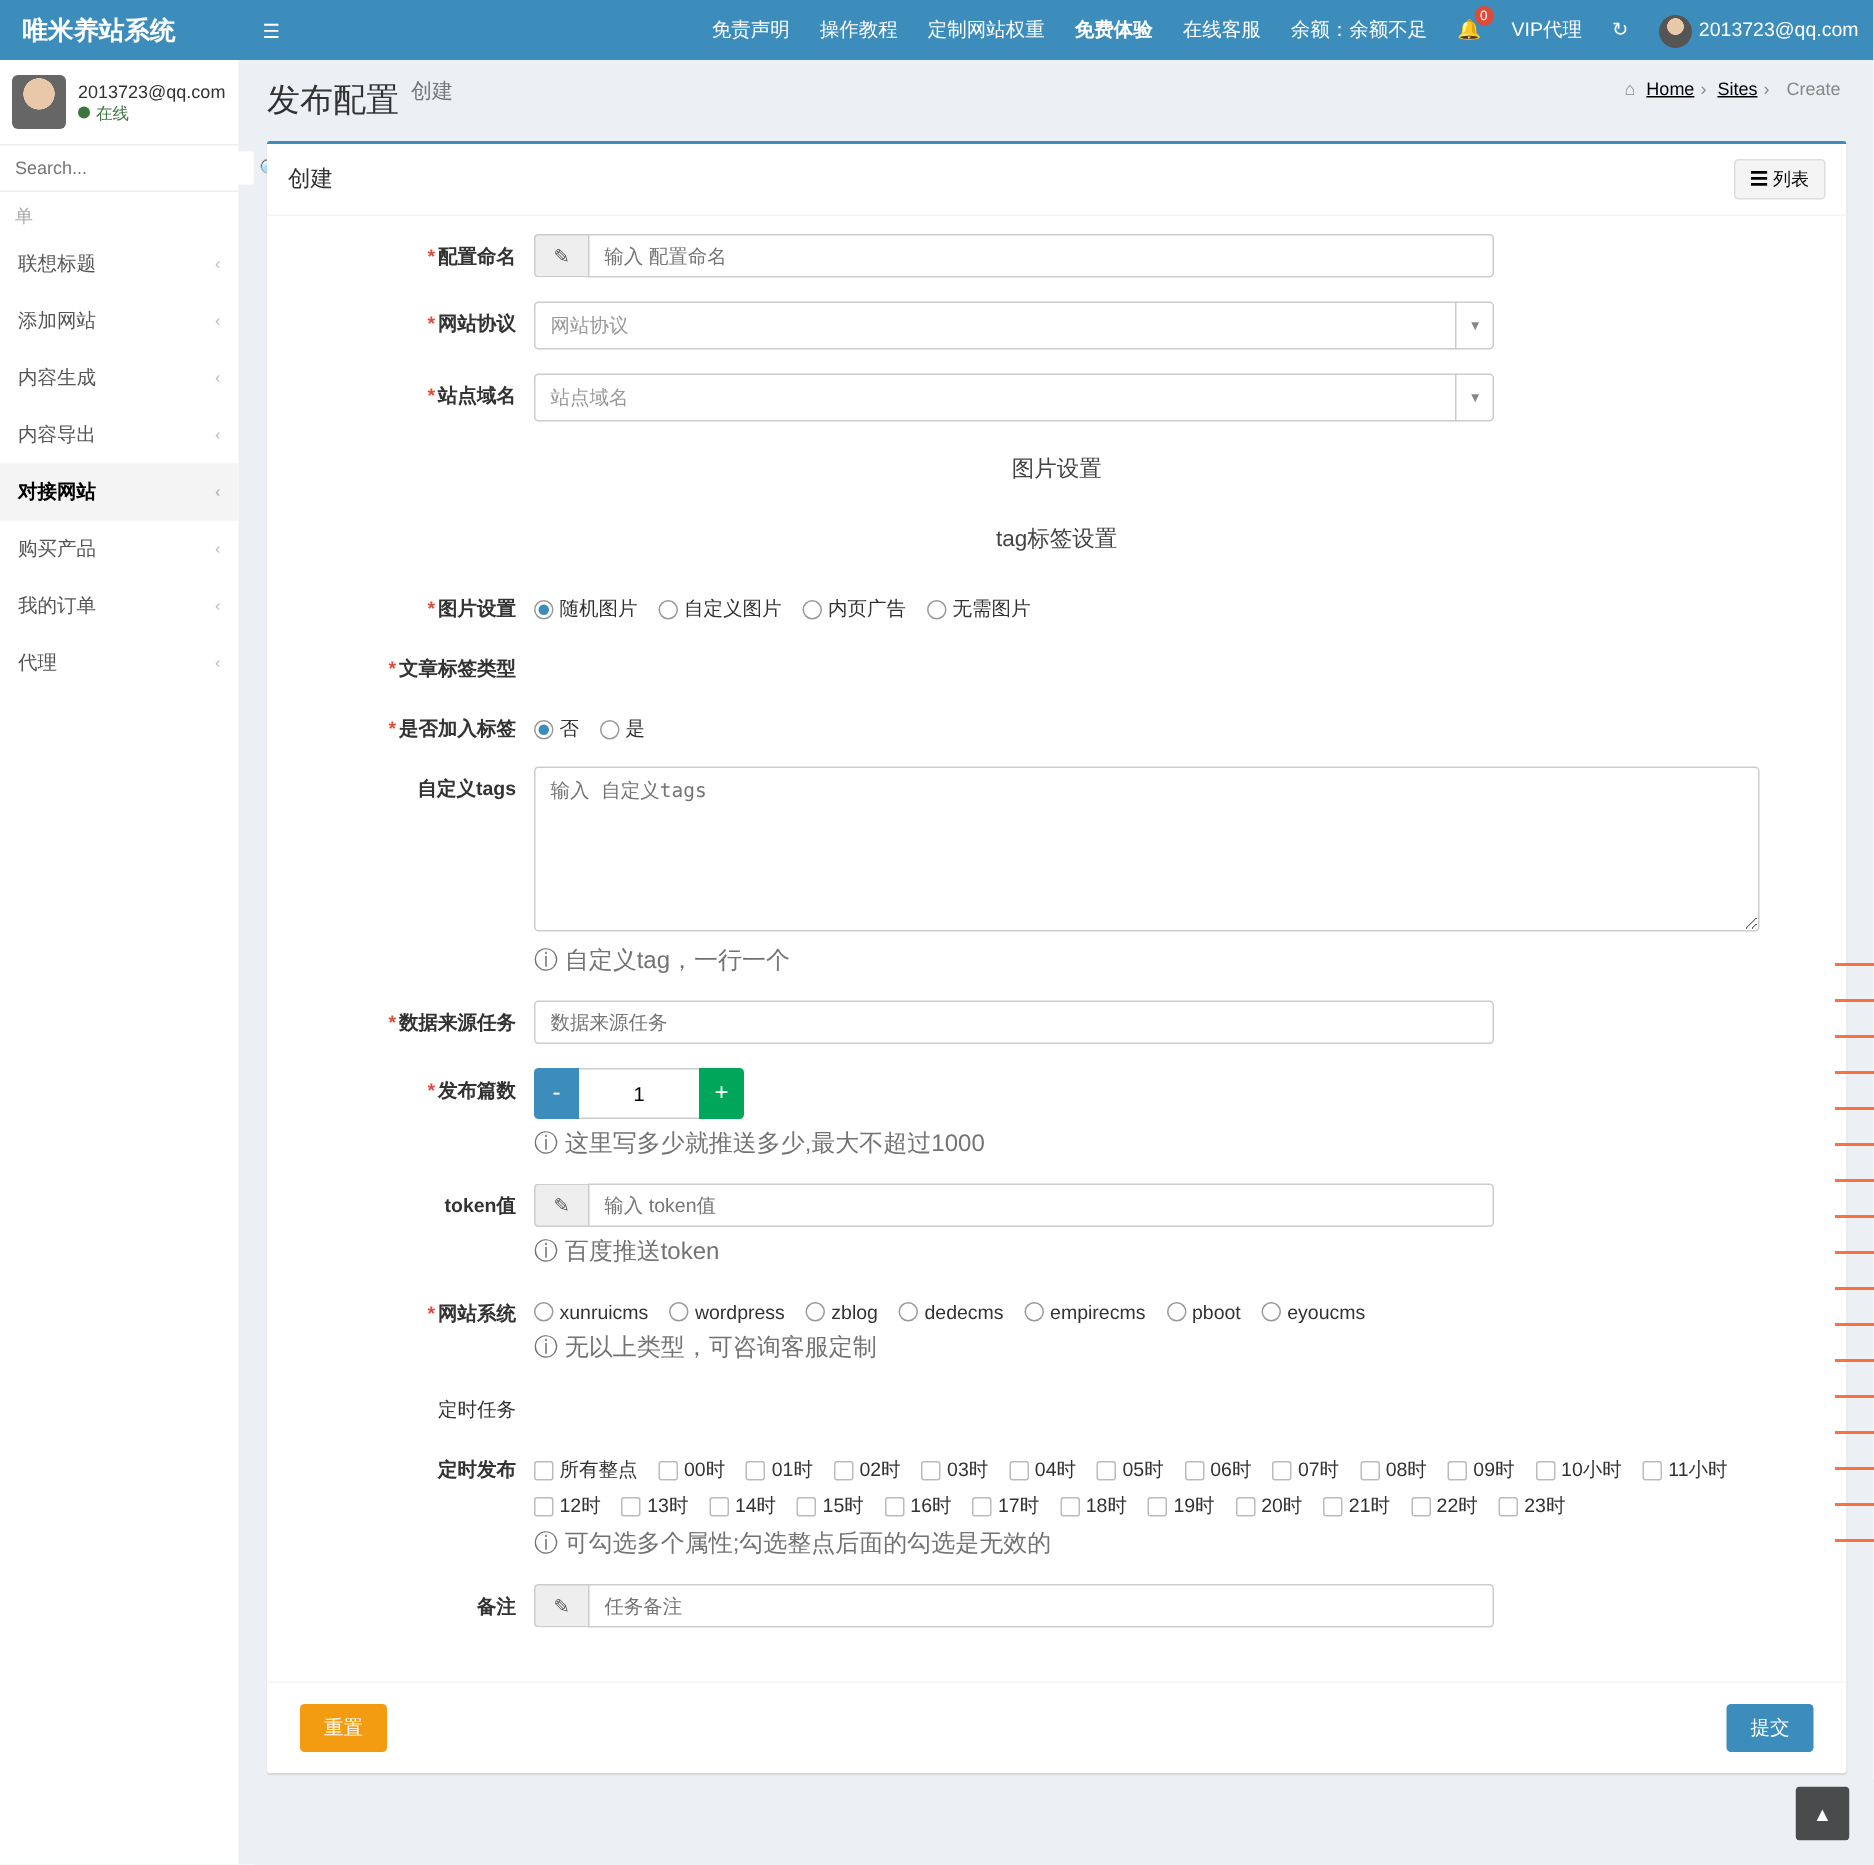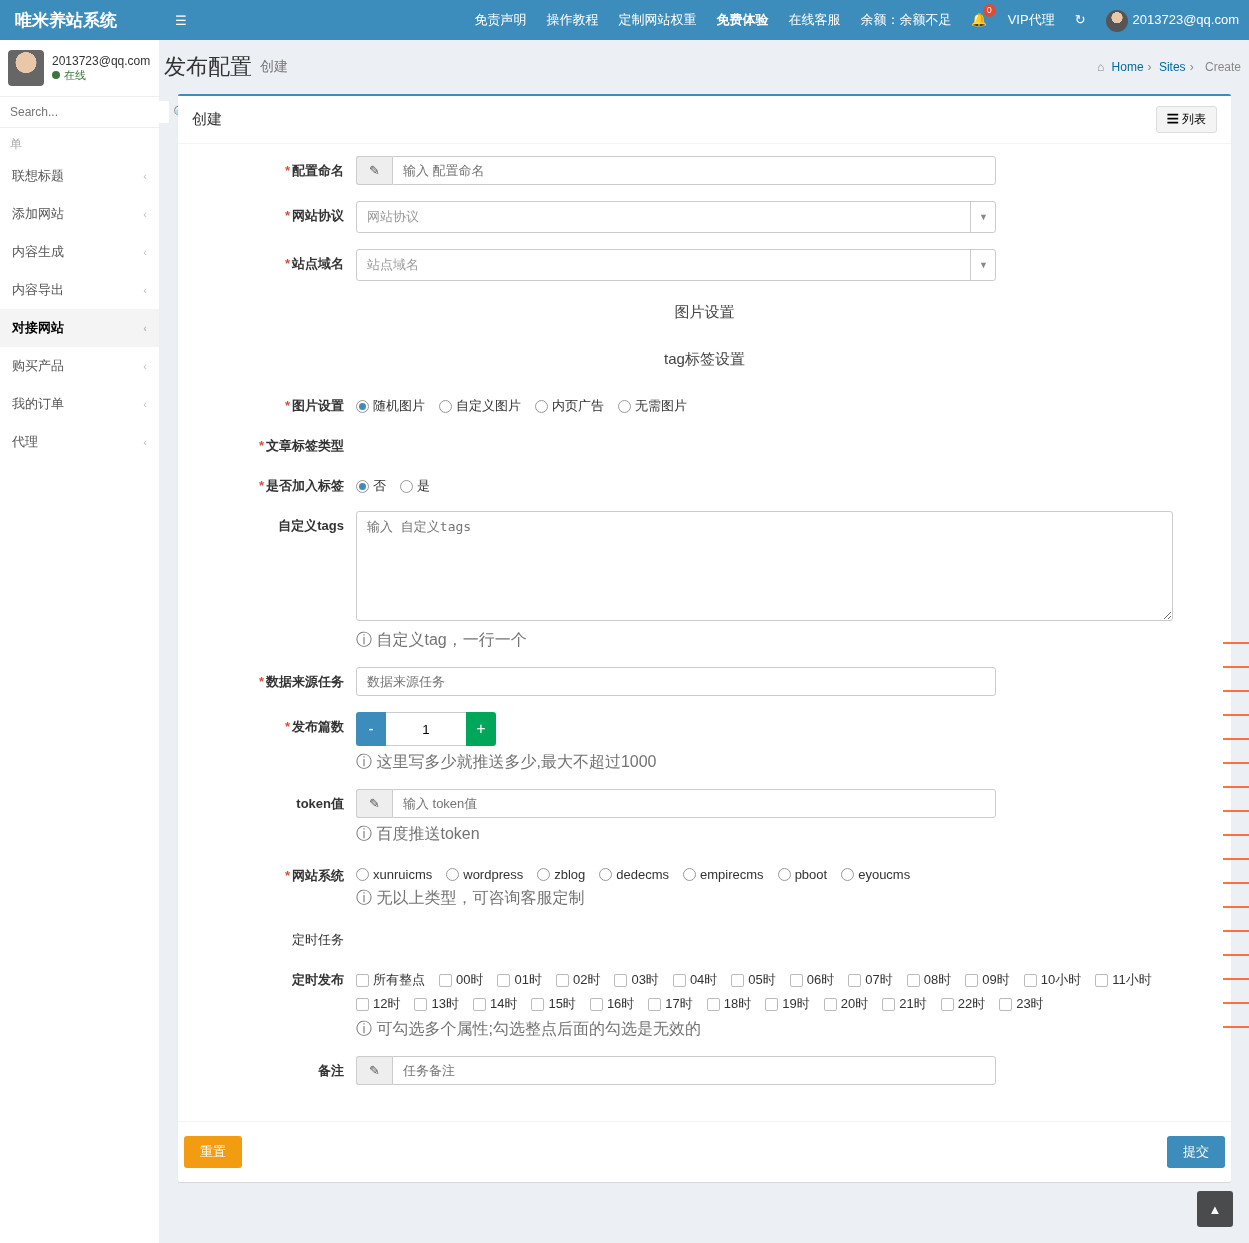--- a/index.html
+++ b/index.html
@@ -23,26 +23,26 @@
 .status-dot { width: 8px; height: 8px; background: #3c763d; border-radius: 50%; display: inline-block; margin-right: 4px; }
 .search-box { border-top: 1px solid #eee; border-bottom: 1px solid #eee; display: flex; align-items: center; padding: 4px 6px; }
 .search-box input { border: none; outline: none; font-size: 12px; flex: 1; padding: 4px; }
 .search-box .sicon { color: #999; padding: 0 4px; }
 .menu-hdr { padding: 8px 10px 4px; color: #aaa; font-size: 12px; }
 .menu-item { padding: 10px 12px; display: flex; justify-content: space-between; align-items: center; cursor: pointer; color: #555; font-size: 13px; }
 .menu-item.active { background: #f4f4f4; color: #000; font-weight: bold; }
 .menu-item .chev { color: #bbb; font-size: 11px; }
 
 .content { flex: 1; padding: 0; }
-.page-header { padding: 12px 4px; display: flex; align-items: center; }
+.page-header { padding: 12px 18px; display: flex; align-items: flex-start; }
 .page-header h1 { font-size: 22px; font-weight: 500; margin-right: 8px; }
 .page-header small { color: #777; font-size: 14px; }
 .breadcrumb { margin-left: auto; font-size: 12px; color: #888; }
 .breadcrumb span { margin: 0 4px; }
-.breadcrumb a { color: #0369a1; }
+.breadcrumb a { color: #000000; text-decoration: underline; }
 
 .box { background: #fff; margin: 0 18px 18px; border-top: 2px solid #3c8dbc; border-radius: 2px; box-shadow: 0 1px 1px rgba(0,0,0,.1); }
 .box-header { padding: 10px 14px; border-bottom: 1px solid #f4f4f4; display: flex; align-items: center; }
 .box-header h3 { font-size: 15px; font-weight: 500; }
 .btn-list { margin-left: auto; border: 1px solid #ddd; background: #f4f4f4; padding: 4px 10px; font-size: 12px; cursor: pointer; border-radius: 3px; }
 .box-body { padding: 12px 18px 20px; }
 
 .form-group { display: flex; margin-bottom: 16px; align-items: flex-start; }
 .form-group.center-head { justify-content: center; }
 .form-label { width: 160px; text-align: right; padding: 6px 12px 0 0; font-size: 13px; font-weight: bold; }
@@ -65,21 +65,21 @@
 .rdot { width: 13px; height: 13px; border: 1px solid #999; border-radius: 50%; display: inline-block; position: relative; }
 .rdot.checked::after { content: ""; width: 7px; height: 7px; background: #3c8dbc; border-radius: 50%; position: absolute; left: 2px; top: 2px; }
 .cbox { width: 13px; height: 13px; border: 1px solid #bbb; display: inline-block; border-radius: 2px; }
 
 .stepper { display: flex; }
 .step-btn { width: 30px; height: 34px; display: flex; align-items: center; justify-content: center; cursor: pointer; font-size: 16px; color: #fff; }
 .step-minus { background: #3c8dbc; border-radius: 3px 0 0 3px; }
 .step-plus { background: #00a65a; border-radius: 0 3px 3px 0; }
 .step-input { width: 80px; text-align: center; border: 1px solid #ccc; border-left: none; border-right: none; }
 
-.box-footer { padding: 14px 6px; border-top: 1px solid #f4f4f4; display: flex; }
+.box-footer { padding: 14px 22px; border-top: 1px solid #f4f4f4; display: flex; }
 .btn { padding: 7px 16px; border: none; border-radius: 3px; font-size: 13px; cursor: pointer; color: #fff; }
 .btn-warning { background: #f39c12; }
 .btn-primary { background: #3c8dbc; margin-left: auto; }
 
 .scrolltop { position: fixed; right: 16px; bottom: 16px; width: 36px; height: 36px; background: #222; color: #fff; display: flex; align-items: center; justify-content: center; border-radius: 3px; opacity: .8; cursor: pointer; }
 
 .squiggle { position: fixed; right: 0; top: 620px; width: 26px; height: 420px; background: repeating-linear-gradient(180deg, transparent 0 22px, #ff5a1f 22px 24px); opacity: .85; border-radius: 50% 0 0 50% / 8px; pointer-events: none; }
 </style>
 </head>
 <body>

